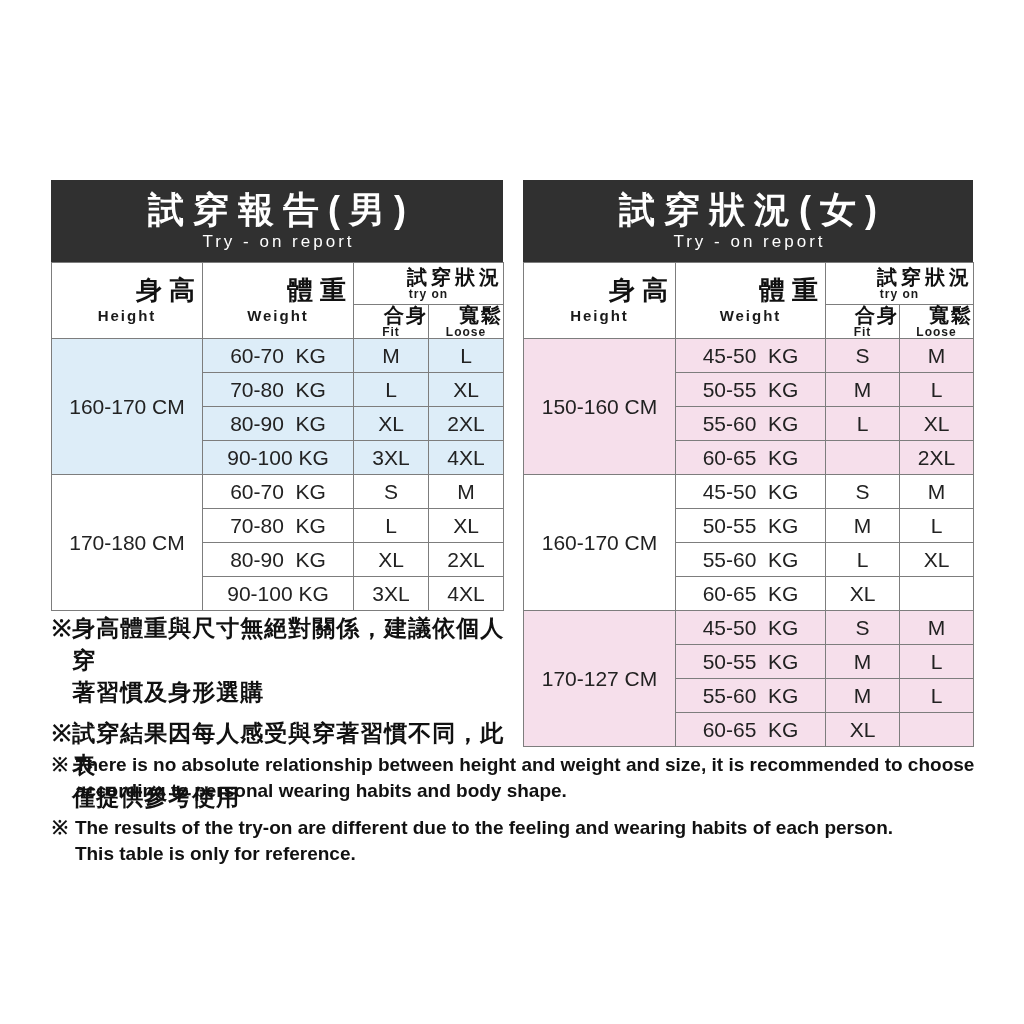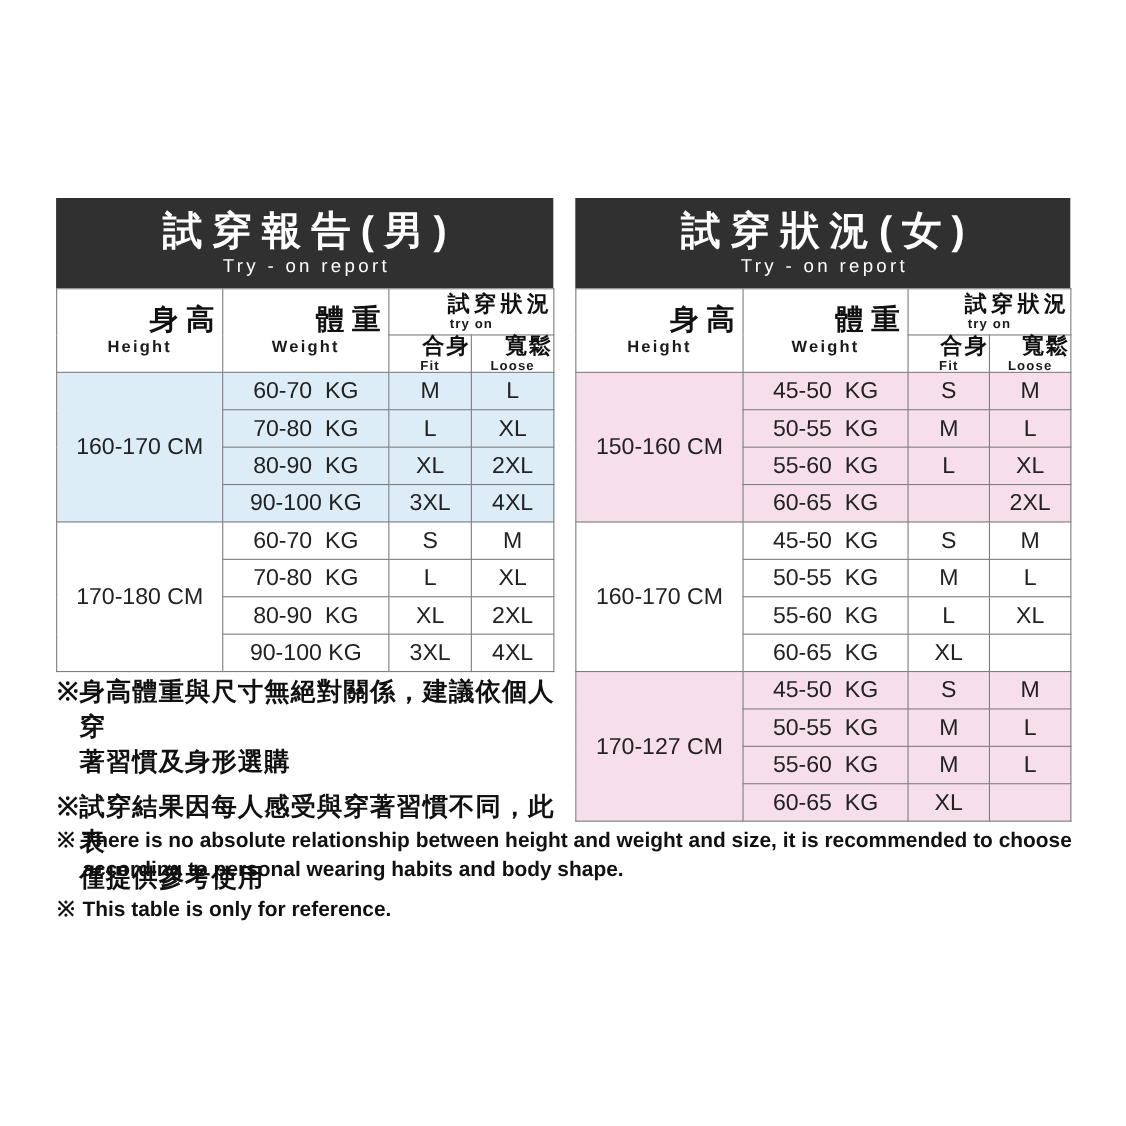--- a/index.html
+++ b/index.html
@@ -273,18 +273,19 @@
     <div class="note en-note">
       <span class="marker">※</span>
       <span class="body">
         <span class="line">There is no absolute relationship between height and weight and size, it is recommended to choose</span>
         <span class="line">according to personal wearing habits and body shape.</span>
       </span>
     </div>
     <div class="note en-note">
       <span class="marker">※</span>
       <span class="body">
+        <span class="line">The results of the try-on are different due to the feeling and wearing habits of each person.</span>
         <span class="line">This table is only for reference.</span>
       </span>
     </div>
   </div>
 
 </div>
 
 </body></html>

